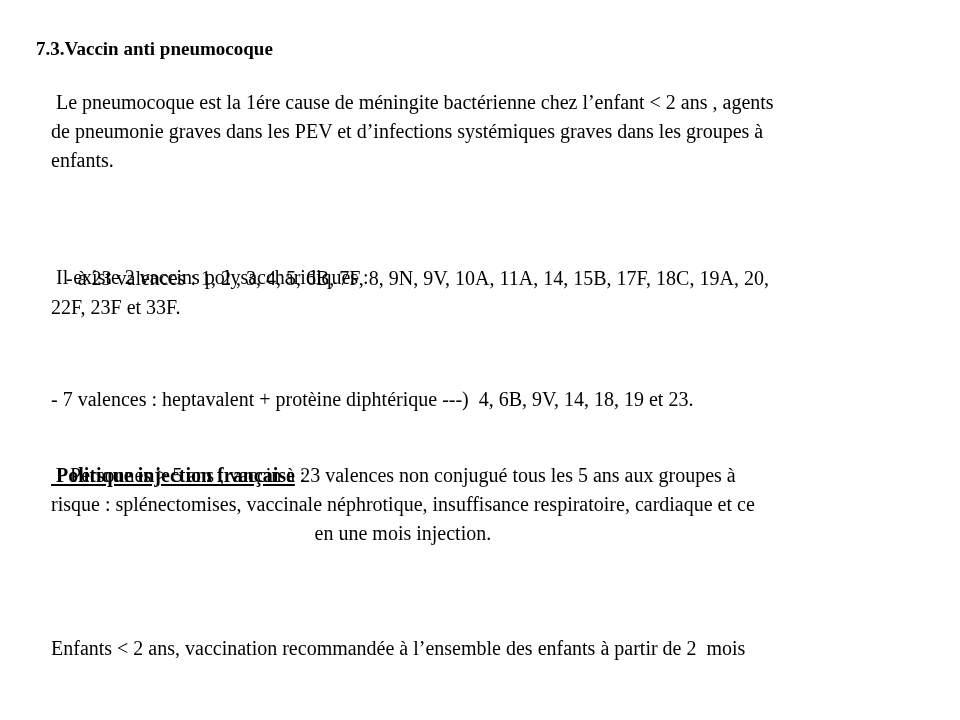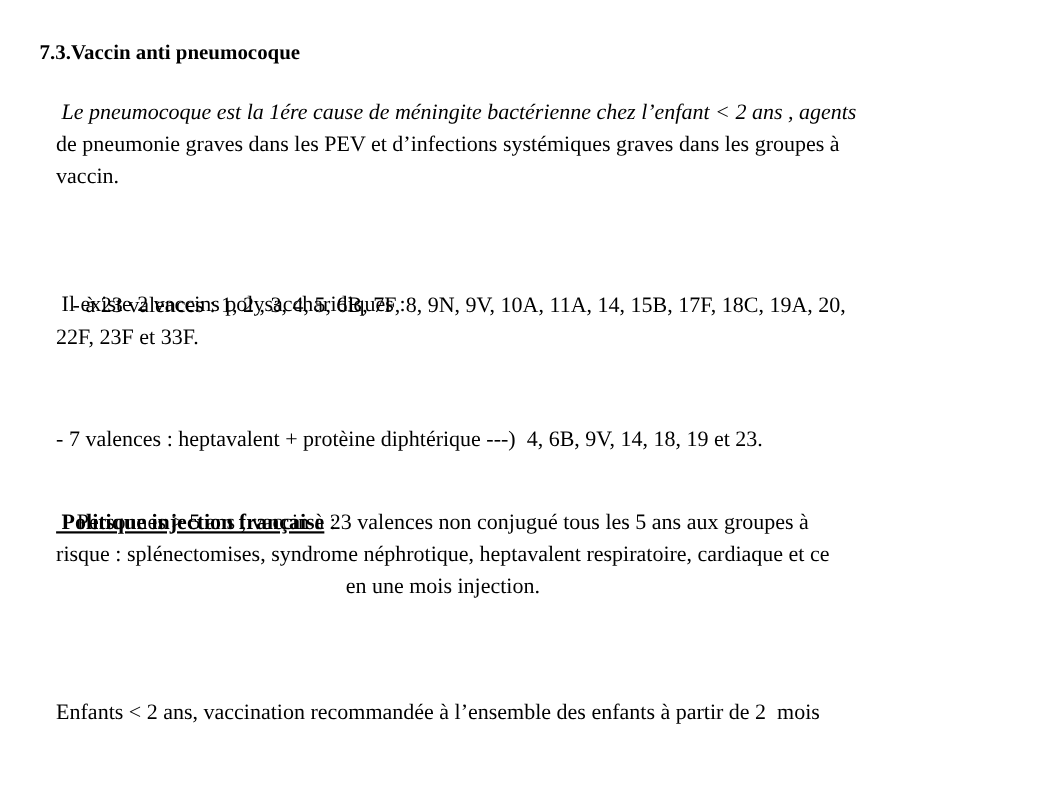--- a/index.html
+++ b/index.html
@@ -42,23 +42,23 @@
     }
   </style>
 </head>
 <body>
 
 <div>
 
   <div class="title">7.3.Vaccin anti pneumocoque</div>
 
   <div class="para" style="top:88px;">
-    <span class="line" style="white-space:pre;font-style:italic;"> Le pneumocoque est la 1ére cause de méningite bactérienne chez l’enfant &lt; 2 ans , agents</span>
+    <span class="line" style="white-space:pre;"> Le pneumocoque est la 1ére cause de méningite bactérienne chez l’enfant &lt; 2 ans , agents</span>
     <span class="line">de pneumonie graves dans les PEV et d’infections systémiques graves dans les groupes à</span>
-    <span class="line">vaccin.</span>
+    <span class="line">enfants.</span>
   </div>
 
   <div class="para" style="top:205px; white-space:pre;">
     <span class="line"> Il existe 2 vaccins polysaccharidiques :</span>
   </div>
 
   <div class="para" style="top:264px;">
     <span class="line" style="white-space:pre;">   - à 23 valences : 1, 2 , 3, 4, 5, 6B, 7F, 8, 9N, 9V, 10A, 11A, 14, 15B, 17F, 18C, 19A, 20,</span>
     <span class="line">22F, 23F et 33F.</span>
   </div>
@@ -66,21 +66,21 @@
   <div class="para" style="top:327px; white-space:pre;text-align:right;">
     <span class="line">- 7 valences : heptavalent + protèine diphtérique ---)  4, 6B, 9V, 14, 18, 19 et 23.</span>
   </div>
 
   <div class="para" style="top:403px; white-space:pre;">
     <span class="line"><span class="subheading"> Politique injection française</span><span> :</span></span>
   </div>
 
   <div class="para" style="top:461px;text-align:center;">
     <span class="line">Personnes &gt; 5 ans , vaccin à 23 valences non conjugué tous les 5 ans aux groupes à</span>
-    <span class="line">risque : splénectomises, syndrome néphrotique, heptavalent respiratoire, cardiaque et ce</span>
+    <span class="line">risque : splénectomises, vaccinale néphrotique, insuffisance respiratoire, cardiaque et ce</span>
     <span class="line">en une mois injection.</span>
   </div>
 
   <div class="para" style="top:576px; white-space:pre;">
     <span class="line">Enfants &lt; 2 ans, vaccination recommandée à l’ensemble des enfants à partir de 2  mois</span>
     
   </div>
 
 </div>
 

